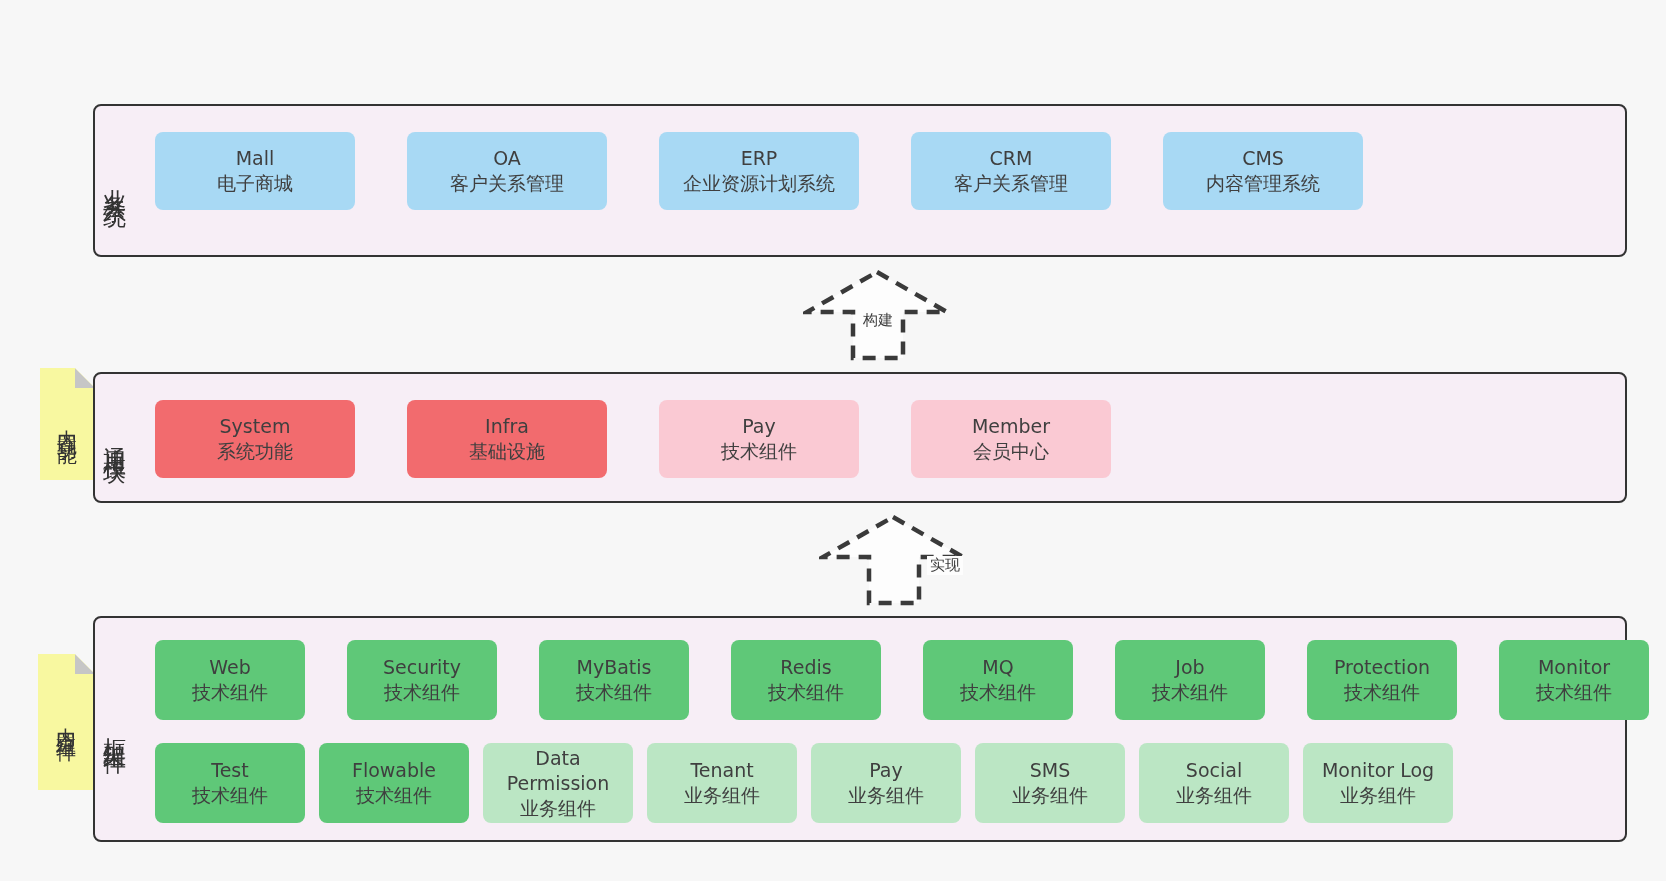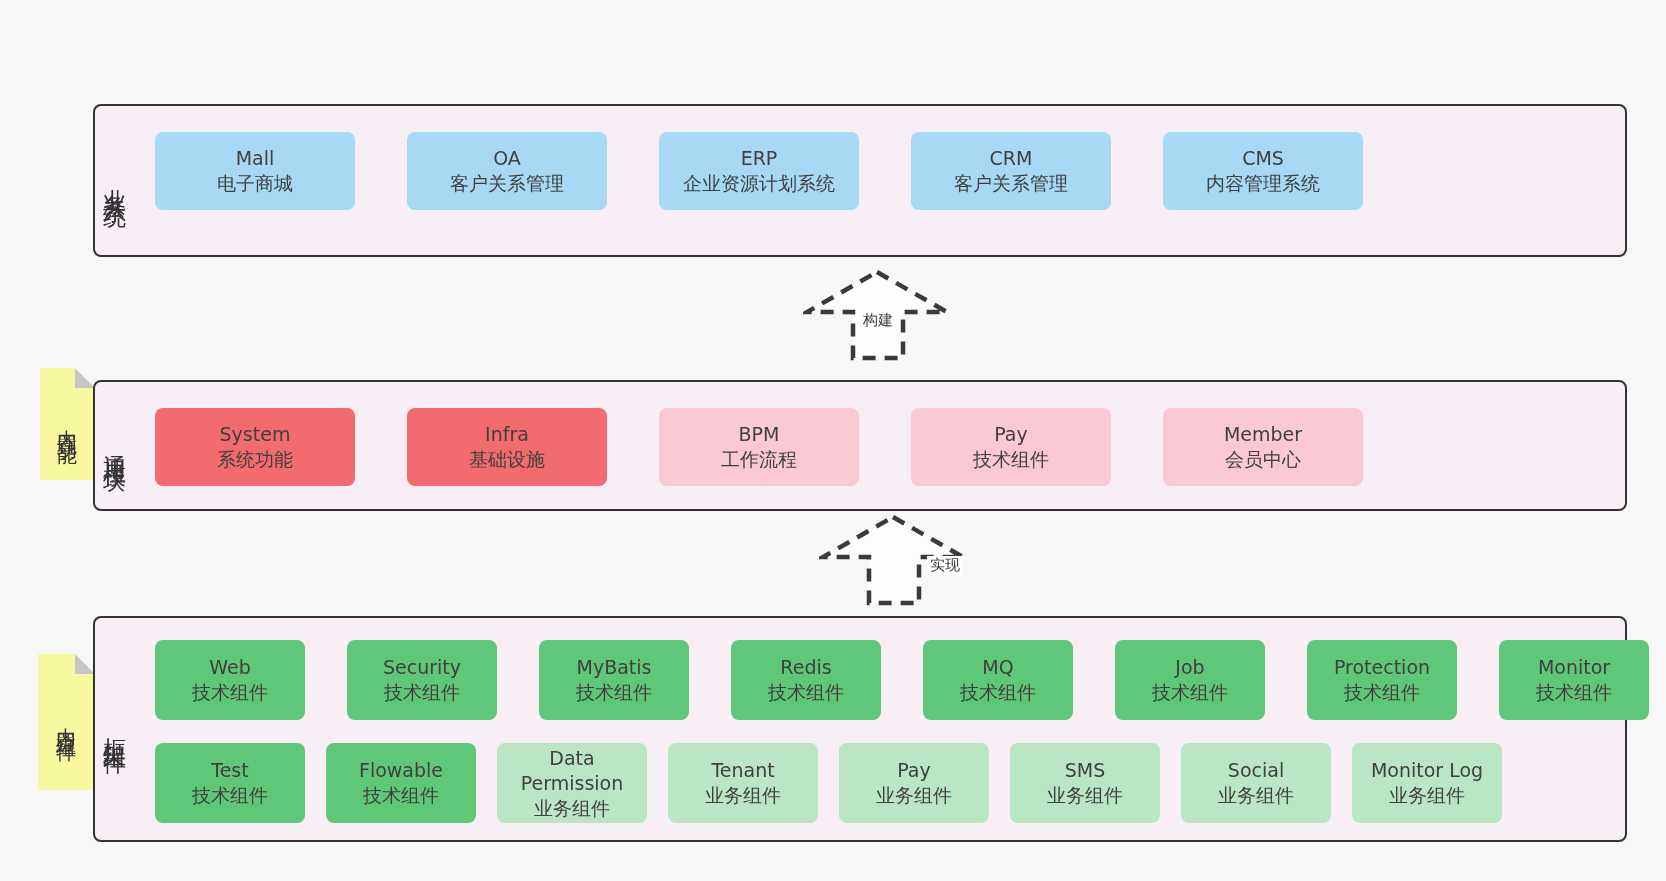--- a/index.html
+++ b/index.html
@@ -1,30 +1,30 @@
 <!DOCTYPE html>
 <html><head>
 <meta charset="utf-8">
 <style>
   html,body{margin:0;padding:0;background:#f7f7f7;}
   #canvas{position:relative;width:1666px;height:881px;background:#f7f7f7;overflow:hidden;
           font-family:"DejaVu Sans","Liberation Sans",sans-serif;color:#3c3c3c;}
   .container{position:absolute;left:93px;width:1534px;background:#f7eef6;border:2px solid #333;
              border-radius:8px;box-sizing:border-box;z-index:2;}
   .c-business{top:104px;height:153px;}
-  .c-modules{top:372px;height:131px;margin-top:8px;}
+  .c-modules{top:372px;height:131px;}
   .c-components{top:616px;height:226px;}
   .vlabel{position:absolute;left:8px;top:50%;transform:translateY(-50%);
           writing-mode:vertical-lr;text-orientation:upright;font-size:23px;
           letter-spacing:5px;color:#333;line-height:1;}
   .row{position:absolute;display:flex;}
   .row-b{left:60px;top:26px;gap:52px;}
   .row-m{left:60px;top:26px;gap:52px;}
   .row-c1{left:60px;top:22px;gap:42px;}
-  .row-c2{left:60px;top:125px;gap:21px;}
+  .row-c2{left:60px;top:125px;gap:14px;}
   .box{display:flex;flex-direction:column;justify-content:center;align-items:center;
        border-radius:8px;text-align:center;font-size:19px;line-height:25px;color:#3f3f3f;}
   .w200{width:200px;height:78px;}
   .w150{width:150px;height:80px;}
   .blue{background:#a8d9f4;}
   .red{background:#f26b6e;}
   .pink{background:#fac9d3;}
   .green{background:#5fc878;}
   .lightgreen{background:#bbe6c4;}
   .bn,.bd{width:100%;}
@@ -99,24 +99,20 @@
     <div class="row row-m">
       <div class="box w200 red">
         <div class="bn">System</div>
         <div class="bd">系统功能</div>
       </div>
       <div class="box w200 red">
         <div class="bn">Infra</div>
         <div class="bd">基础设施</div>
       </div>
       <div class="box w200 pink">
-        <div class="bn">BPM</div>
-        <div class="bd">工作流程</div>
-      </div>
-      <div class="box w200 pink">
         <div class="bn">Pay</div>
         <div class="bd">技术组件</div>
       </div>
       <div class="box w200 pink">
         <div class="bn">Member</div>
         <div class="bd">会员中心</div>
       </div>
     </div>
   </div>
 

